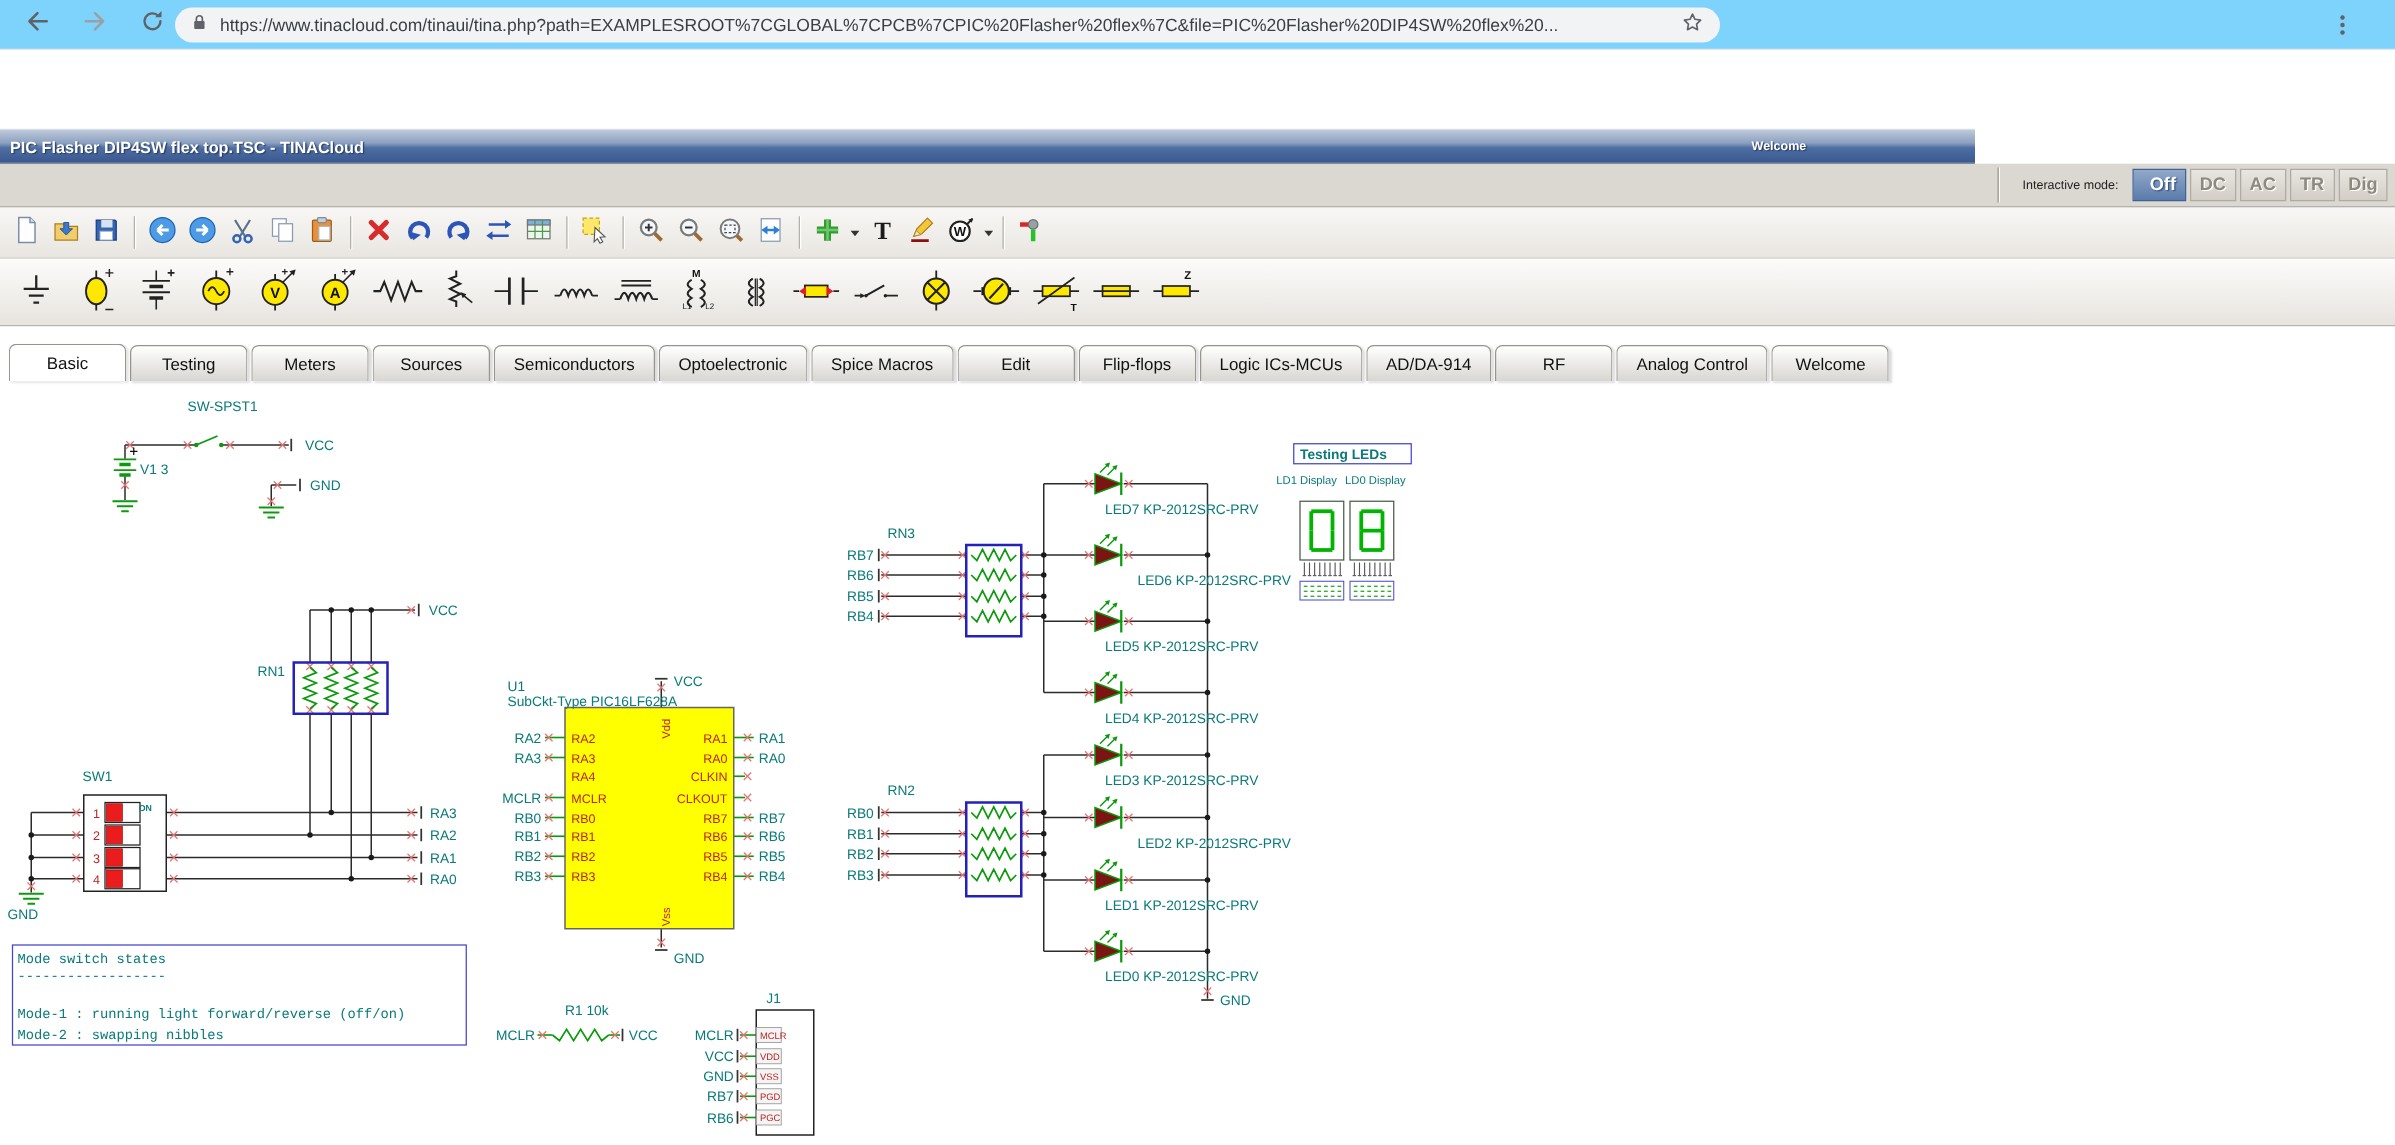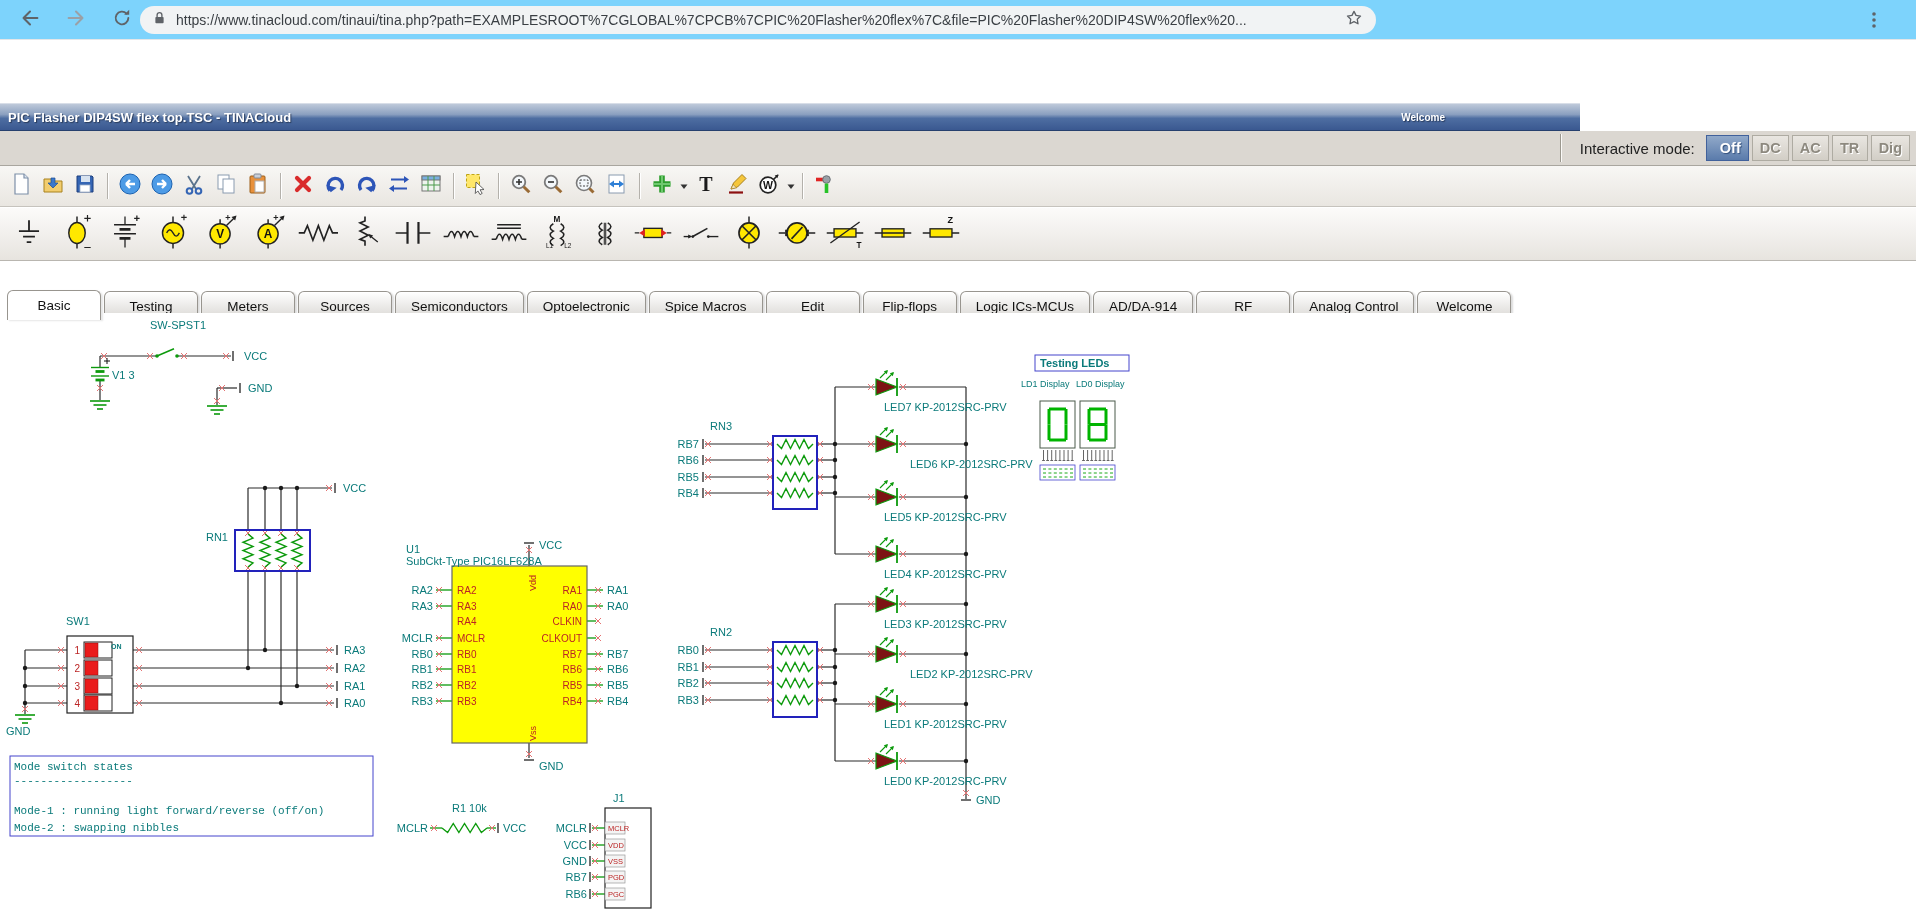--- a/index.html
+++ b/index.html
@@ -29,21 +29,21 @@
 
   
   .menubar { position:absolute; top:131px; left:0; width:1916px; height:35px; background:#dbd7d1;
              border-bottom:1px solid #a9a69f; display:flex; align-items:center; padding:0 6px 0 4px; }
   .menu-btn { height:26px; padding:0 14px; margin-right:3px; font-size:13.5px; color:#111;
               background:linear-gradient(#fdfdfc,#e6e3dc); border:1px solid #b3b0a8; border-radius:2px;
               display:flex; align-items:center; box-shadow:inset 0 1px 0 #fff; cursor:pointer; }
   .menu-btn.active { background:#cfe4fa; border-color:#6fa7e0; }
   .menu-sep { width:2px; height:28px; border-left:1px solid #9b988f; border-right:1px solid #fbfaf8; margin:0 5px; }
   .interactive { margin-left:auto; display:flex; align-items:center; gap:3px; }
-  .interactive .imode-label { font-size:15px; color:#222; margin:0 8px 0 10px; }
+  .interactive .imode-label { font-size:10px; color:#222; margin:0 8px 0 10px; }
   .mode-btn { height:26px; min-width:36px; padding:0 7px; font-size:14.5px; font-weight:bold;
               color:#8d897f; text-shadow:1px 1px 0 #fff;
               background:linear-gradient(#e9e6e1,#d2cec6); border:1px solid #aeaba2;
               display:flex; align-items:center; justify-content:center; cursor:pointer; }
   .mode-btn.active { background:linear-gradient(#91a9c9,#5a7bab); color:#fff; text-shadow:1px 1px 1px #33507c;
               border-color:#41619b;padding-left:13px; }
 
   
   .toolbar { position:absolute; top:166px; left:0; width:1916px; height:41px;
              background:linear-gradient(#f8f7f5,#e9e6e1); border-bottom:1px solid #c6c3bd;
@@ -53,21 +53,21 @@
   .tool-sep { width:1px; height:26px; background:#b4b1ab; box-shadow:1px 0 0 #fff; margin:0 6px; }
   .tool-caret { width:11px; height:30px; display:flex; align-items:center; justify-content:center; cursor:pointer; }
 
   
   .compbar { position:absolute; top:207px; left:0; width:1916px; height:54px;
              background:linear-gradient(#fcfbfa,#e7e4df); border-top:1px solid #fff; border-bottom:1px solid #b9b6b0;
              display:flex; align-items:center; padding-left:6px; gap:3px; }
   .comp-btn { width:45px; height:44px; display:flex; align-items:center; justify-content:center; cursor:pointer; }
 
   
-  .tabbar { position:absolute; top:290px; left:0; width:1916px; height:30px; display:flex;
+  .tabbar { position:absolute; top:275px; left:0; width:1916px; height:30px; display:flex;
             align-items:flex-end; padding-left:7px; gap:3px; }
   .tab { height:29px; min-width:94px; padding:0 15px; font-size:13.5px; color:#111;
          background:linear-gradient(#ffffff,#d8d6d2); border:1px solid #98958f; border-bottom:none;
          border-radius:6px 6px 0 0; display:flex; align-items:center; justify-content:center;
          box-shadow:inset 0 1px 0 #fff, 2px 1px 2px rgba(0,0,0,.14); cursor:pointer; }
   .tab.active { background:#fff; height:30px; z-index:2; box-shadow:2px 1px 2px rgba(0,0,0,.10); }
 
   
   .canvas { position:absolute; top:313px; left:0; width:1916px; height:603px; background:#fff; }
   svg text { user-select:none; }

